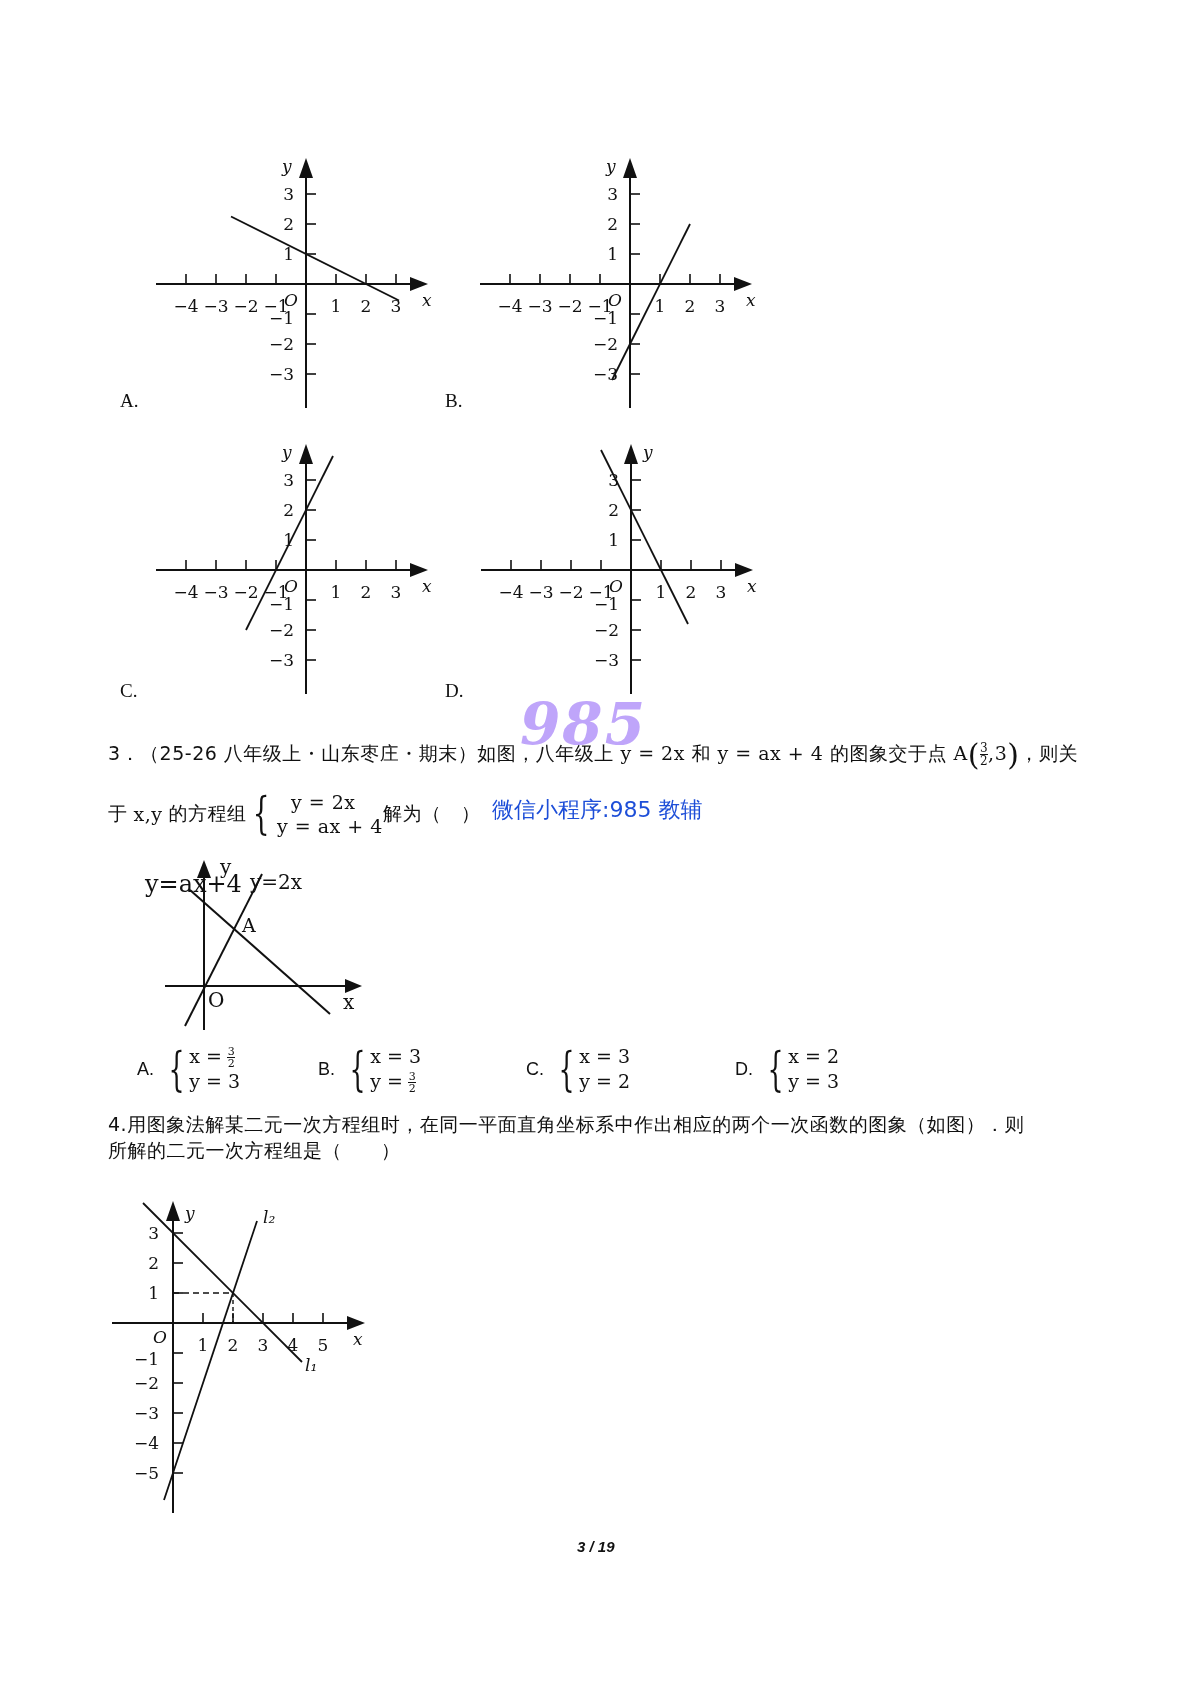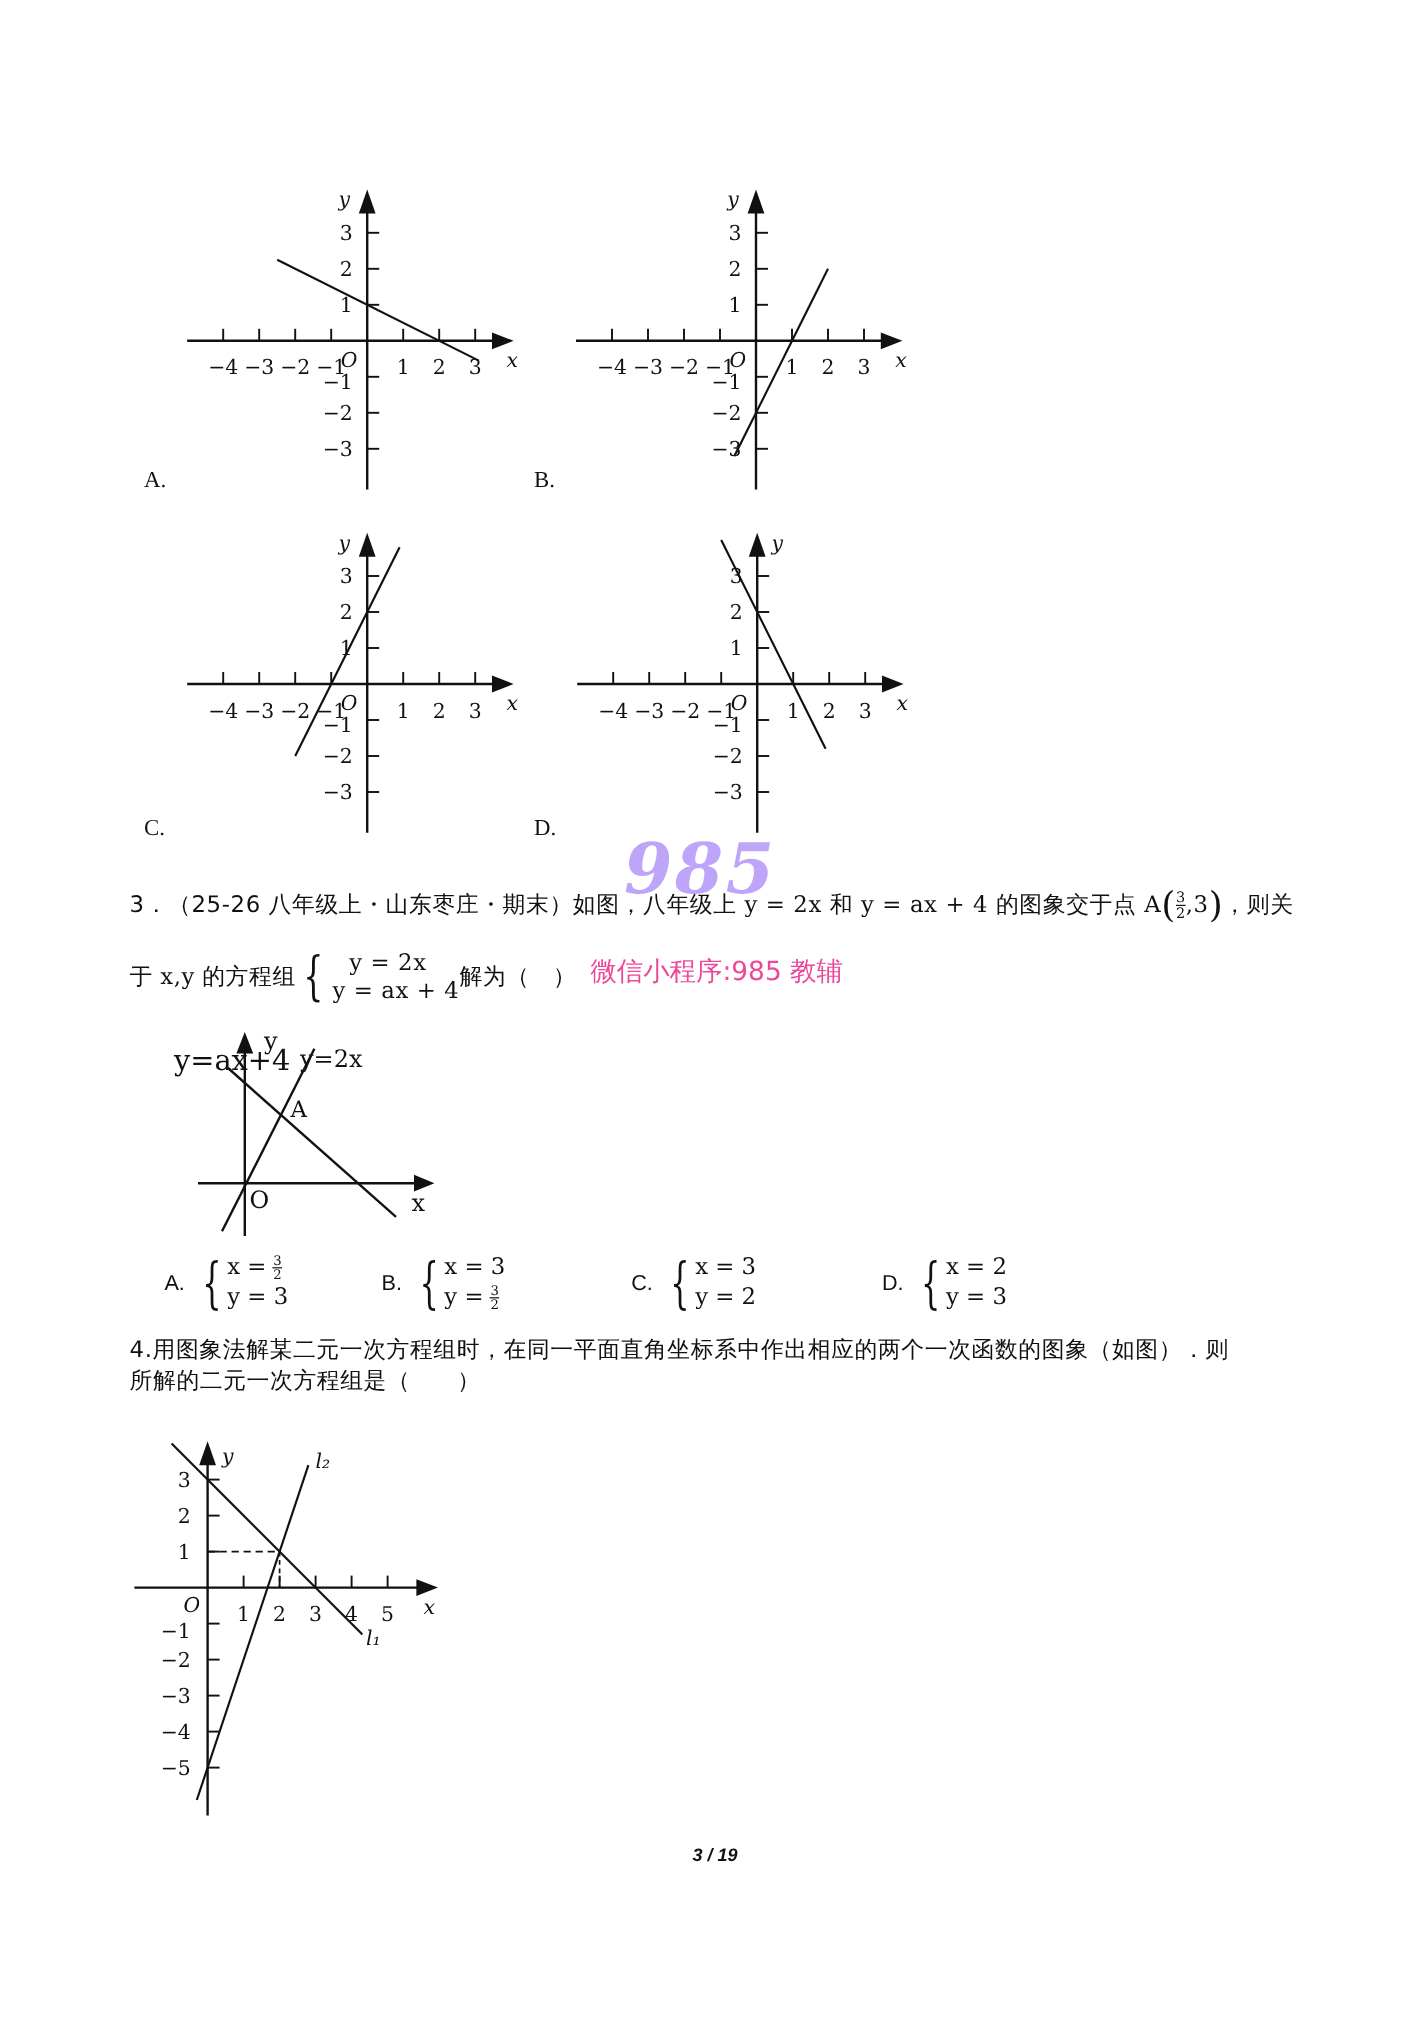--- a/index.html
+++ b/index.html
@@ -20,21 +20,21 @@
   .brace-sys .rows { display: flex; flex-direction: column; line-height: 24px; font-size: 19px; }
   .choice { position: absolute; font-family: "Liberation Sans", sans-serif; font-size: 18px; display: flex; align-items: center; }
   .choice .lbl { margin-right: 8px; }
   .choice .sys { display: flex; align-items: center; }
   .choice .sys .brace { font-size: 46px; line-height: 46px; font-family: "DejaVu Serif", serif; transform: scaleX(0.55); margin-right: -2px; }
   .choice .sys .rows { display: flex; flex-direction: column; font-family: "Liberation Sans", sans-serif; font-size: 19px; line-height: 25px; }
   .choice .sys .rows .frac { font-size: 11px; line-height: 11px; }
   .footer { position: absolute; font-family: "Liberation Sans", sans-serif; font-weight: bold; font-size: 15px; font-style: italic; }
   .watermark { position: absolute; color: #8b5cf6; opacity: 0.55; pointer-events: none; }
   .wm-num { font-family: "DejaVu Serif", serif; font-size: 58px; font-weight: bold; font-style: italic; letter-spacing: 2px; }
-  .wm-text { font-family: "DejaVu Sans", sans-serif; font-size: 22px; color: #ec4899; opacity: 1; }
+  .wm-text { font-family: "DejaVu Sans", sans-serif; font-size: 22px; color: #1d4ed8; opacity: 1; }
   .tick-label { font-family: "DejaVu Serif", serif; font-size: 17px; }
 </style>
 </head>
 <body>
 
 <div class="watermark" style="left:520px; top:690px;">
   <div class="wm-num">985</div>
 </div>
 <div class="watermark wm-text" style="left:492px; top:795px;">微信小程序:985 教辅</div>
 

